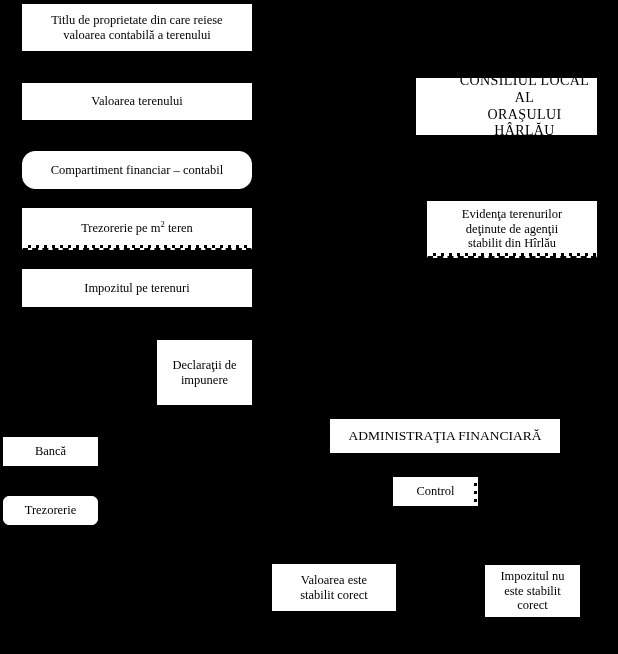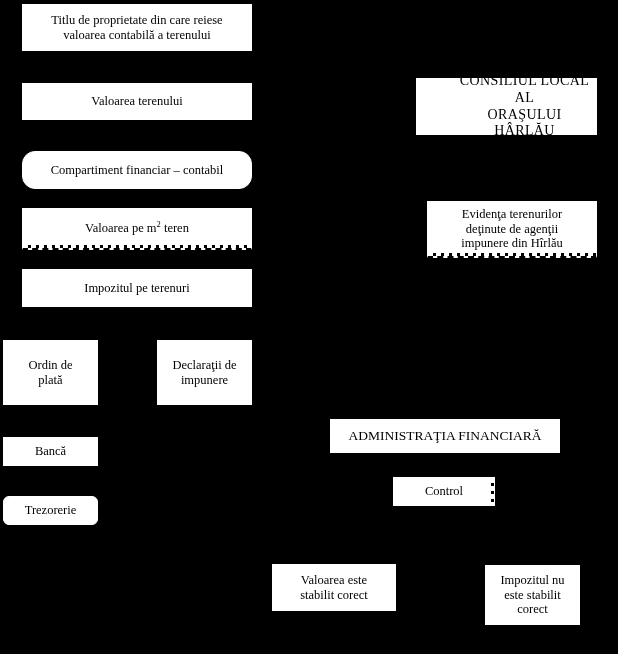--- a/index.html
+++ b/index.html
@@ -65,81 +65,75 @@
   <div class="node fs12" style="left:22px; top:83px; width:230px; height:37px;">
     <span class="label">Valoarea terenului</span>
   </div>
 
   <div class="node fs12" style="left:22px; top:151px; width:230px; height:38px;border-radius:13px;">
     <span class="label">Compartiment financiar – contabil</span>
   </div>
 
   <div class="node fs12 dashed-bottom" style="left:22px; top:208px; width:230px; height:42px;">
     <span class="label">
-      <span>Valoarea pe m</span><sup>2</sup><span> teren</span>
+      <span>Trezorerie pe m</span><sup>2</sup><span> teren</span>
     </span>
   </div>
 
   <div class="node fs12" style="left:22px; top:269px; width:230px; height:38px;">
     <span class="label">Impozitul pe terenuri</span>
   </div>
 
   <div class="node fs14" style="left:416px; top:78px; width:181px; height:57px;padding-left:40px;">
     <span class="label">
       <span>CONSILIUL LOCAL AL</span><br>
       <span>ORAŞULUI HÂRLĂU</span>
     </span>
   </div>
 
   <div class="node fs12 dashed-bottom" style="left:427px; top:201px; width:170px; height:57px;align-items:center;">
     <span class="label">
       <span>Evidenţa terenurilor</span><br>
       <span>deţinute de agenţii</span><br>
-      <span>impunere din Hîrlău</span>
+      <span>stabilit din Hîrlău</span>
     </span>
   </div>
 
-  <div class="node fs12" style="left:3px; top:340px; width:95px; height:65px;">
-    <span class="label">
-      <span>Ordin de</span><br>
-      <span>plată</span>
-    </span>
-  </div>
 
   <div class="node fs12" style="left:157px; top:340px; width:95px; height:65px;">
     <span class="label">
       <span>Declaraţii de</span><br>
       <span>impunere</span>
     </span>
   </div>
 
   <div class="node fs12" style="left:3px; top:437px; width:95px; height:29px;">
     <span class="label">Bancă</span>
   </div>
 
   <div class="node fs12" style="left:3px; top:496px; width:95px; height:29px;border-radius:6px;">
     <span class="label">Trezorerie</span>
   </div>
 
   <div class="node fs13" style="left:330px; top:419px; width:230px; height:34px;">
     <span class="label">ADMINISTRAŢIA FINANCIARĂ</span>
   </div>
 
-  <div class="node fs12 dashed-right" style="left:393px; top:477px; width:102px; height:29px;align-items:center;">
+  <div class="node fs12 dashed-right" style="left:393px; top:477px; width:85px; height:29px;align-items:center;">
     <span class="label">Control</span>
   </div>
 
   <div class="node fs12" style="left:272px; top:564px; width:124px; height:47px;">
     <span class="label">
       <span>Valoarea este</span><br>
       <span>stabilit corect</span>
     </span>
   </div>
 
-  <div class="node fs12" style="left:485px; top:565px; width:95px; height:60px;justify-content:flex-end;">
+  <div class="node fs12" style="left:485px; top:565px; width:95px; height:52px;justify-content:flex-end;">
     <span class="label">
       <span>Impozitul nu</span><br>
       <span>este stabilit</span><br>
       <span>corect</span>
     </span>
   </div>
 
 </div>
 
 </body></html>

